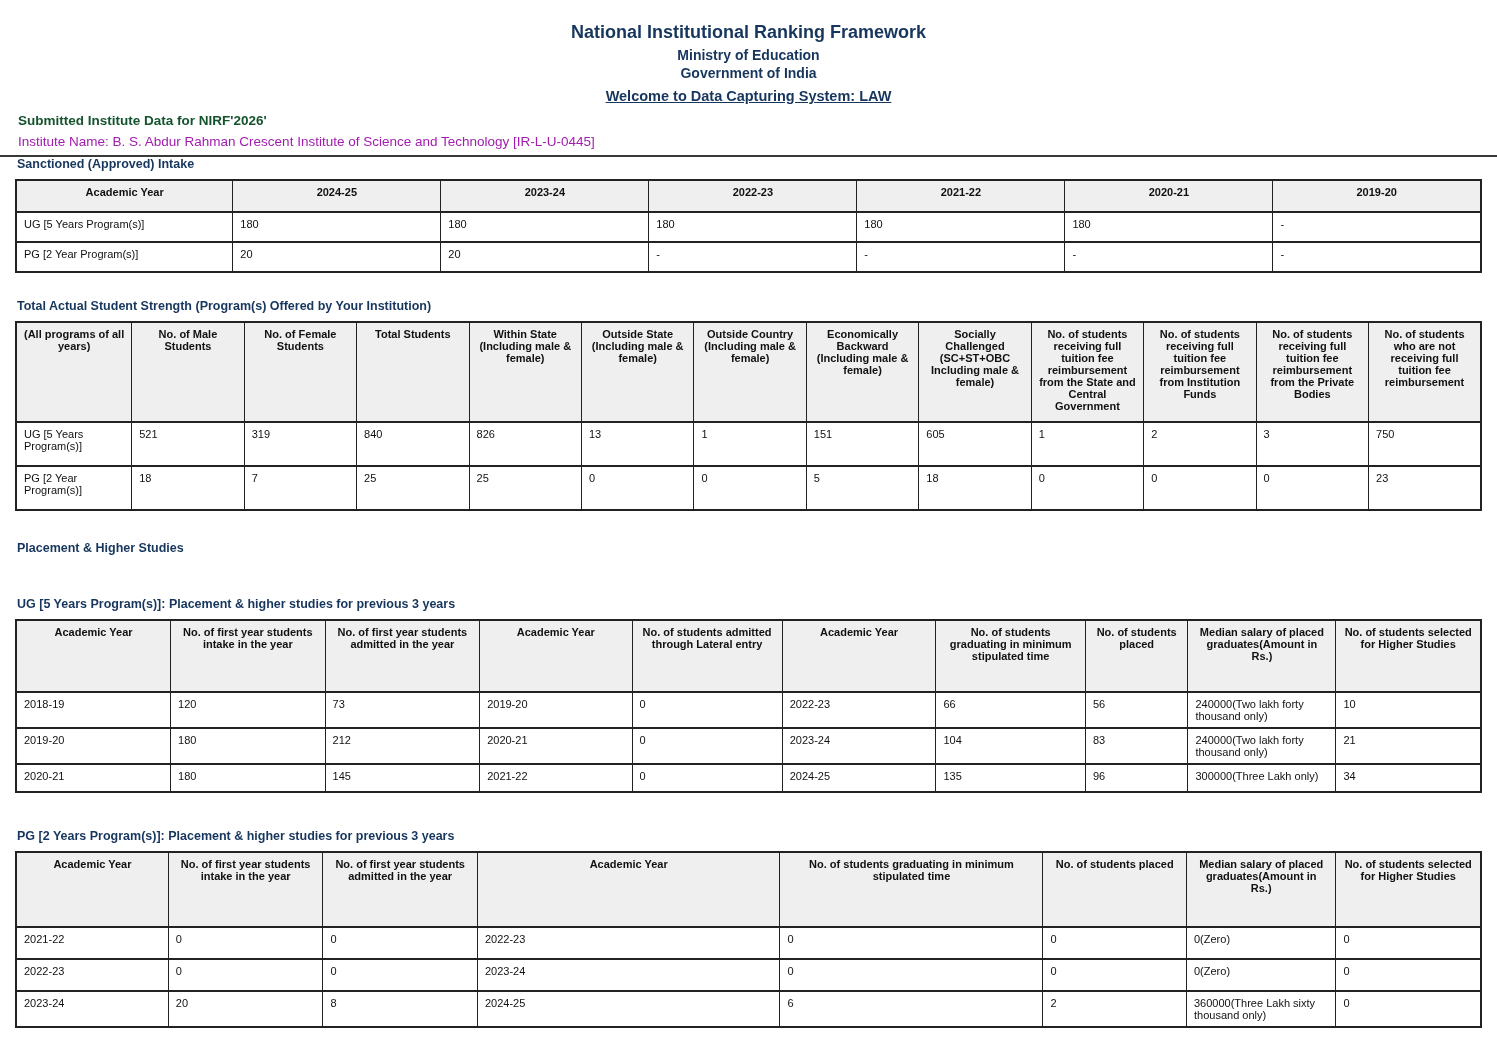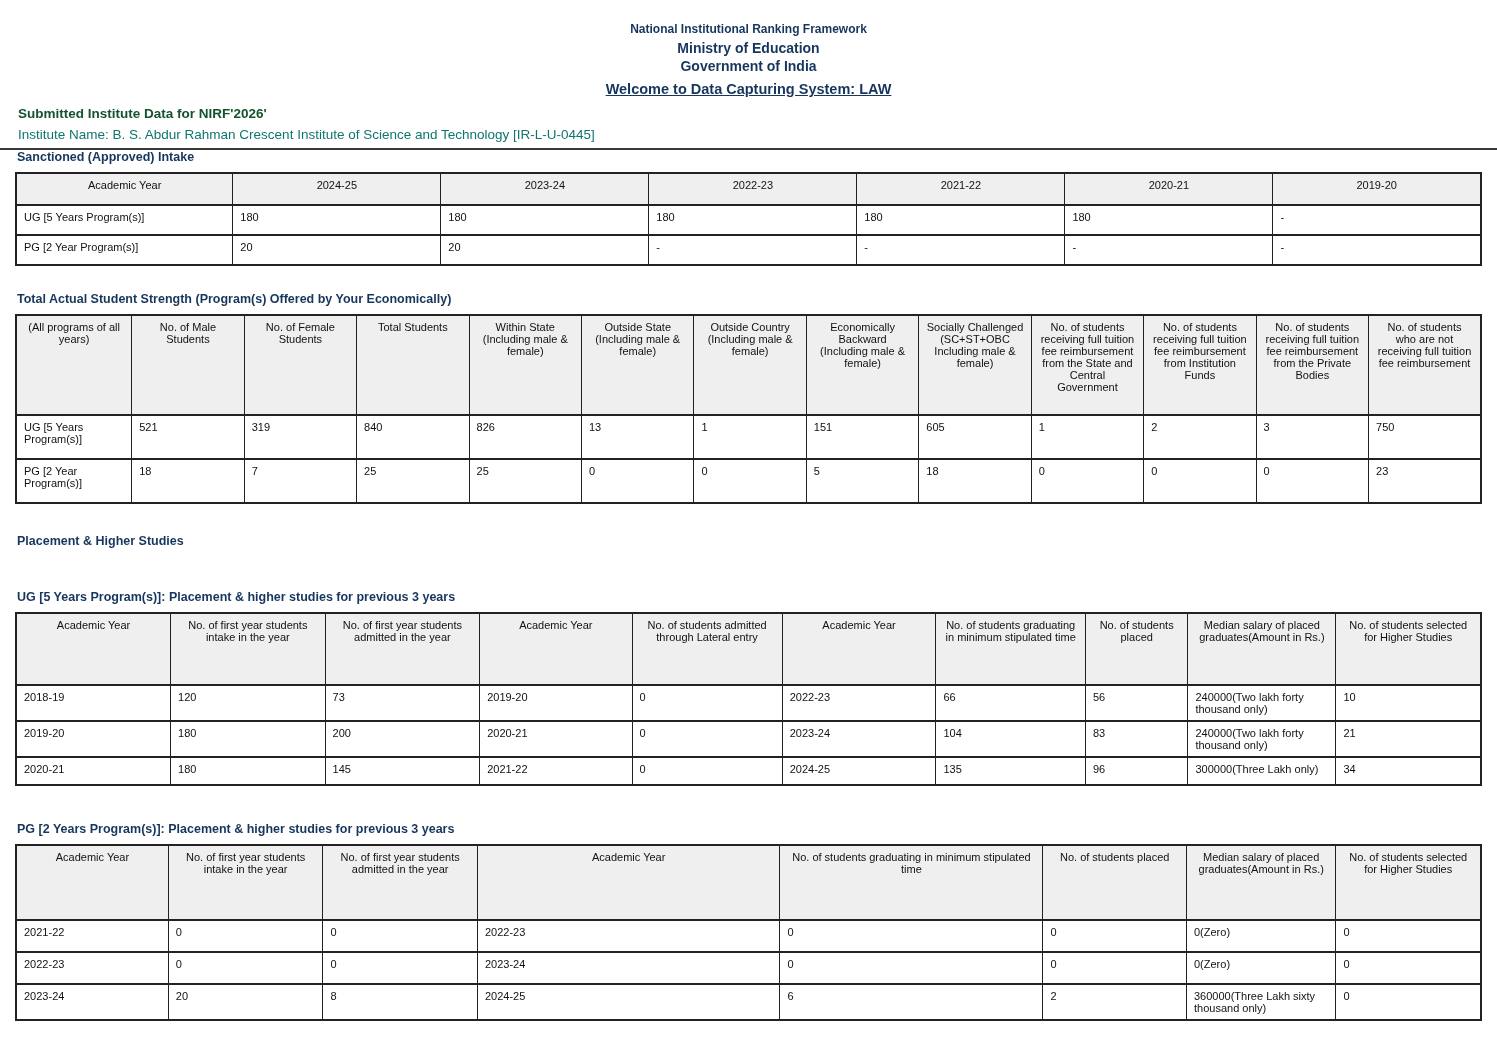--- a/index.html
+++ b/index.html
@@ -12,21 +12,21 @@
   }
   .page {
     width: 1497px;
     min-height: 1058px;
     background: #ffffff;
     padding-top: 22px;
   }
   
   .top-header { text-align: center; color: #17365d; }
   .main-title {
-    font-size: 12px;
+    font-size: 18px;
     font-weight: bold;
     margin: 0 0 4px 0;
   }
   .sub-title {
     font-size: 14px;
     font-weight: bold;
     margin: 0 0 2px 0;
   }
   .welcome-line {
     font-size: 14.5px;
@@ -36,21 +36,21 @@
   }
   .submitted-line {
     font-size: 13.5px;
     font-weight: bold;
     color: #14532d;
     margin: 9px 0 0 18px;
     text-align: left;
   }
   .institute-line {
     font-size: 13.5px;
-    color: #0f766e;
+    color: #a21caf;
     margin: 6px 0 6px 18px;
     text-align: left;
   }
   .top-rule {
     border: none;
     border-top: 2px solid #3a3a3a;
     margin: 0;
   }
   
   .section-heading {
@@ -78,21 +78,21 @@
     border-right: 1px solid #222222;
     border-top: 2px solid #222222;
     border-bottom: 2px solid #222222;
     font-size: 11px;
     padding: 5px 7px;
     vertical-align: top;
     word-wrap: break-word;
   }
   table.data-table th {
     background: #efefef;
-    font-weight: normal;
+    font-weight: bold;
     text-align: center;
     color: #111111;
   }
   table.data-table td {
     background: #ffffff;
     text-align: left;
     color: #111111;
   }
   #tbl-sanctioned th { height: 32px; }
   #tbl-sanctioned td { height: 30px; }
@@ -156,21 +156,21 @@
           <td>20</td>
           <td>20</td>
           <td>-</td>
           <td>-</td>
           <td>-</td>
           <td>-</td>
         </tr>
       </tbody>
     </table>
 
-  <div class="section-heading h-strength">Total Actual Student Strength (Program(s) Offered by Your Economically)</div>
+  <div class="section-heading h-strength">Total Actual Student Strength (Program(s) Offered by Your Institution)</div>
   <table id="tbl-strength" class="data-table" data-table="sections.strength">
       <colgroup>
         <col style="width: 7.9%;">
         <col style="width: 7.675%;">
         <col style="width: 7.675%;">
         <col style="width: 7.675%;">
         <col style="width: 7.675%;">
         <col style="width: 7.675%;">
         <col style="width: 7.675%;">
         <col style="width: 7.675%;">
@@ -270,21 +270,21 @@
           <td>0</td>
           <td>2022-23</td>
           <td>66</td>
           <td>56</td>
           <td>240000(Two lakh forty thousand only)</td>
           <td>10</td>
         </tr>
         <tr>
           <td>2019-20</td>
           <td>180</td>
-          <td>200</td>
+          <td>212</td>
           <td>2020-21</td>
           <td>0</td>
           <td>2023-24</td>
           <td>104</td>
           <td>83</td>
           <td>240000(Two lakh forty thousand only)</td>
           <td>21</td>
         </tr>
         <tr>
           <td>2020-21</td>

